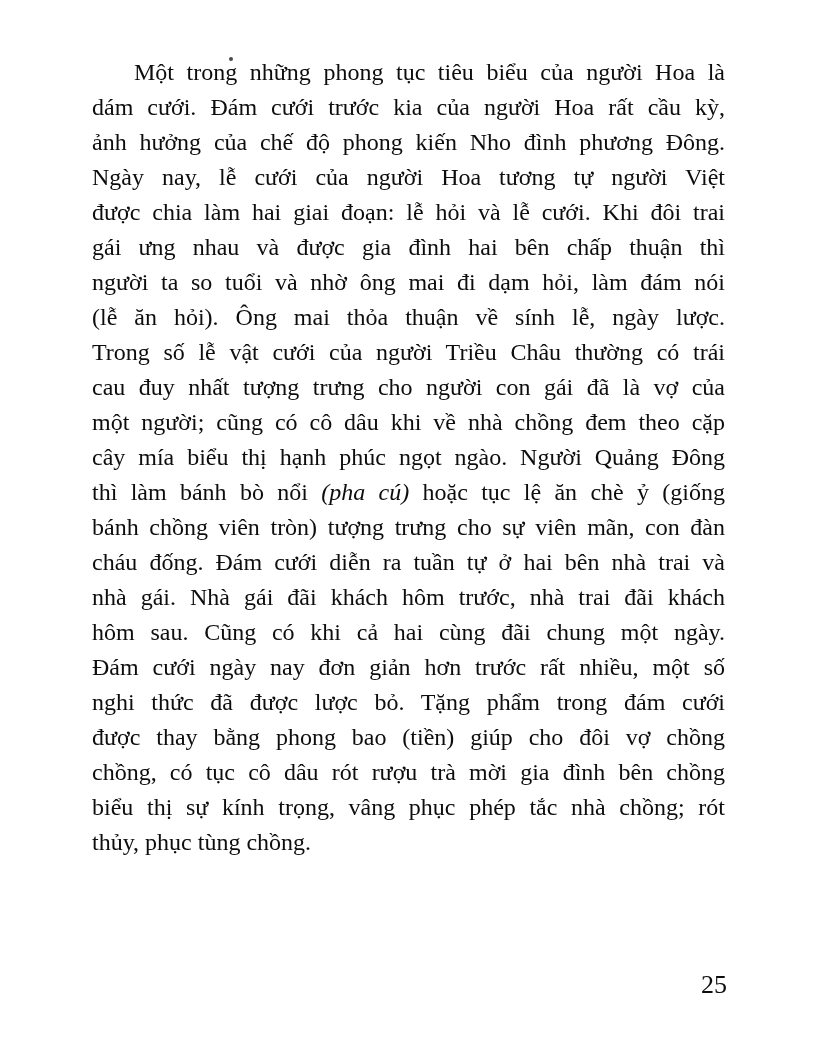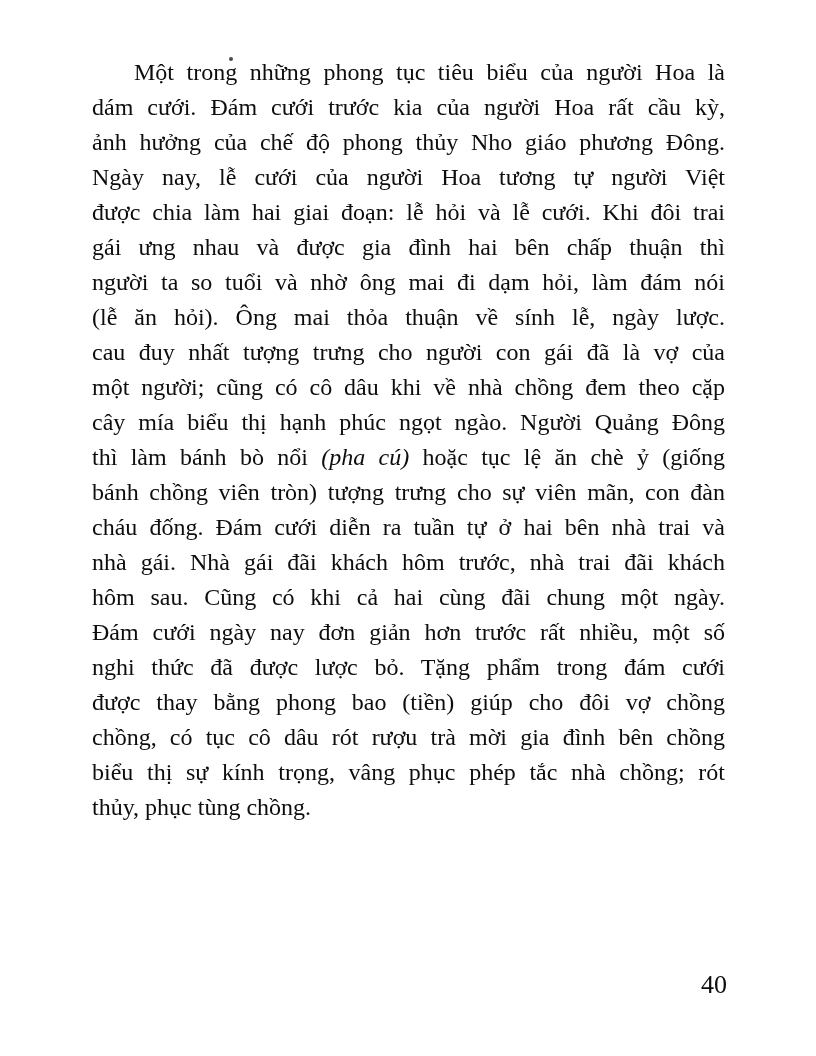--- a/index.html
+++ b/index.html
@@ -61,35 +61,36 @@
   }
 </style>
 </head>
 <body>
 
 <div class="page">
   <div class="artifact-dot"></div>
   <div class="paragraph">
       <div class="line indent"><span>Một trong những phong tục tiêu biểu của người Hoa là</span></div>
       <div class="line"><span>dám cưới. Đám cưới trước kia của người Hoa rất cầu kỳ,</span></div>
-      <div class="line"><span>ảnh hưởng của chế độ phong thủy Nho giáo phương Đông.</span></div>
+      <div class="line"><span>ảnh hưởng của chế độ phong kiến Nho đình phương Đông.</span></div>
       <div class="line"><span>Ngày nay, lễ cưới của người Hoa tương tự người Việt</span></div>
       <div class="line"><span>được chia làm hai giai đoạn: lễ hỏi và lễ cưới. Khi đôi trai</span></div>
       <div class="line"><span>gái ưng nhau và được gia đình hai bên chấp thuận thì</span></div>
       <div class="line"><span>người ta so tuổi và nhờ ông mai đi dạm hỏi, làm đám nói</span></div>
       <div class="line"><span>(lễ ăn hỏi). Ông mai thỏa thuận về sính lễ, ngày lược.</span></div>
+      <div class="line"><span>Trong số lễ vật cưới của người Triều Châu thường có trái</span></div>
       <div class="line"><span>cau đuy nhất tượng trưng cho người con gái đã là vợ của</span></div>
       <div class="line"><span>một người; cũng có cô dâu khi về nhà chồng đem theo cặp</span></div>
       <div class="line"><span>cây mía biểu thị hạnh phúc ngọt ngào. Người Quảng Đông</span></div>
       <div class="line"><span>thì làm bánh bò nổi </span><span class="italic">(pha cú)</span><span> hoặc tục lệ ăn chè ỷ (giống</span></div>
       <div class="line"><span>bánh chồng viên tròn) tượng trưng cho sự viên mãn, con đàn</span></div>
       <div class="line"><span>cháu đống. Đám cưới diễn ra tuần tự ở hai bên nhà trai và</span></div>
       <div class="line"><span>nhà gái. Nhà gái đãi khách hôm trước, nhà trai đãi khách</span></div>
       <div class="line"><span>hôm sau. Cũng có khi cả hai cùng đãi chung một ngày.</span></div>
       <div class="line"><span>Đám cưới ngày nay đơn giản hơn trước rất nhiều, một số</span></div>
       <div class="line"><span>nghi thức đã được lược bỏ. Tặng phẩm trong đám cưới</span></div>
       <div class="line"><span>được thay bằng phong bao (tiền) giúp cho đôi vợ chồng</span></div>
       <div class="line"><span>chồng, có tục cô dâu rót rượu trà mời gia đình bên chồng</span></div>
       <div class="line"><span>biểu thị sự kính trọng, vâng phục phép tắc nhà chồng; rót</span></div>
       <div class="line last"><span>thủy, phục tùng chồng.</span></div>
     </div>
-  <div class="page-number">40</div>
+  <div class="page-number">25</div>
 </div>
 
 </body></html>

